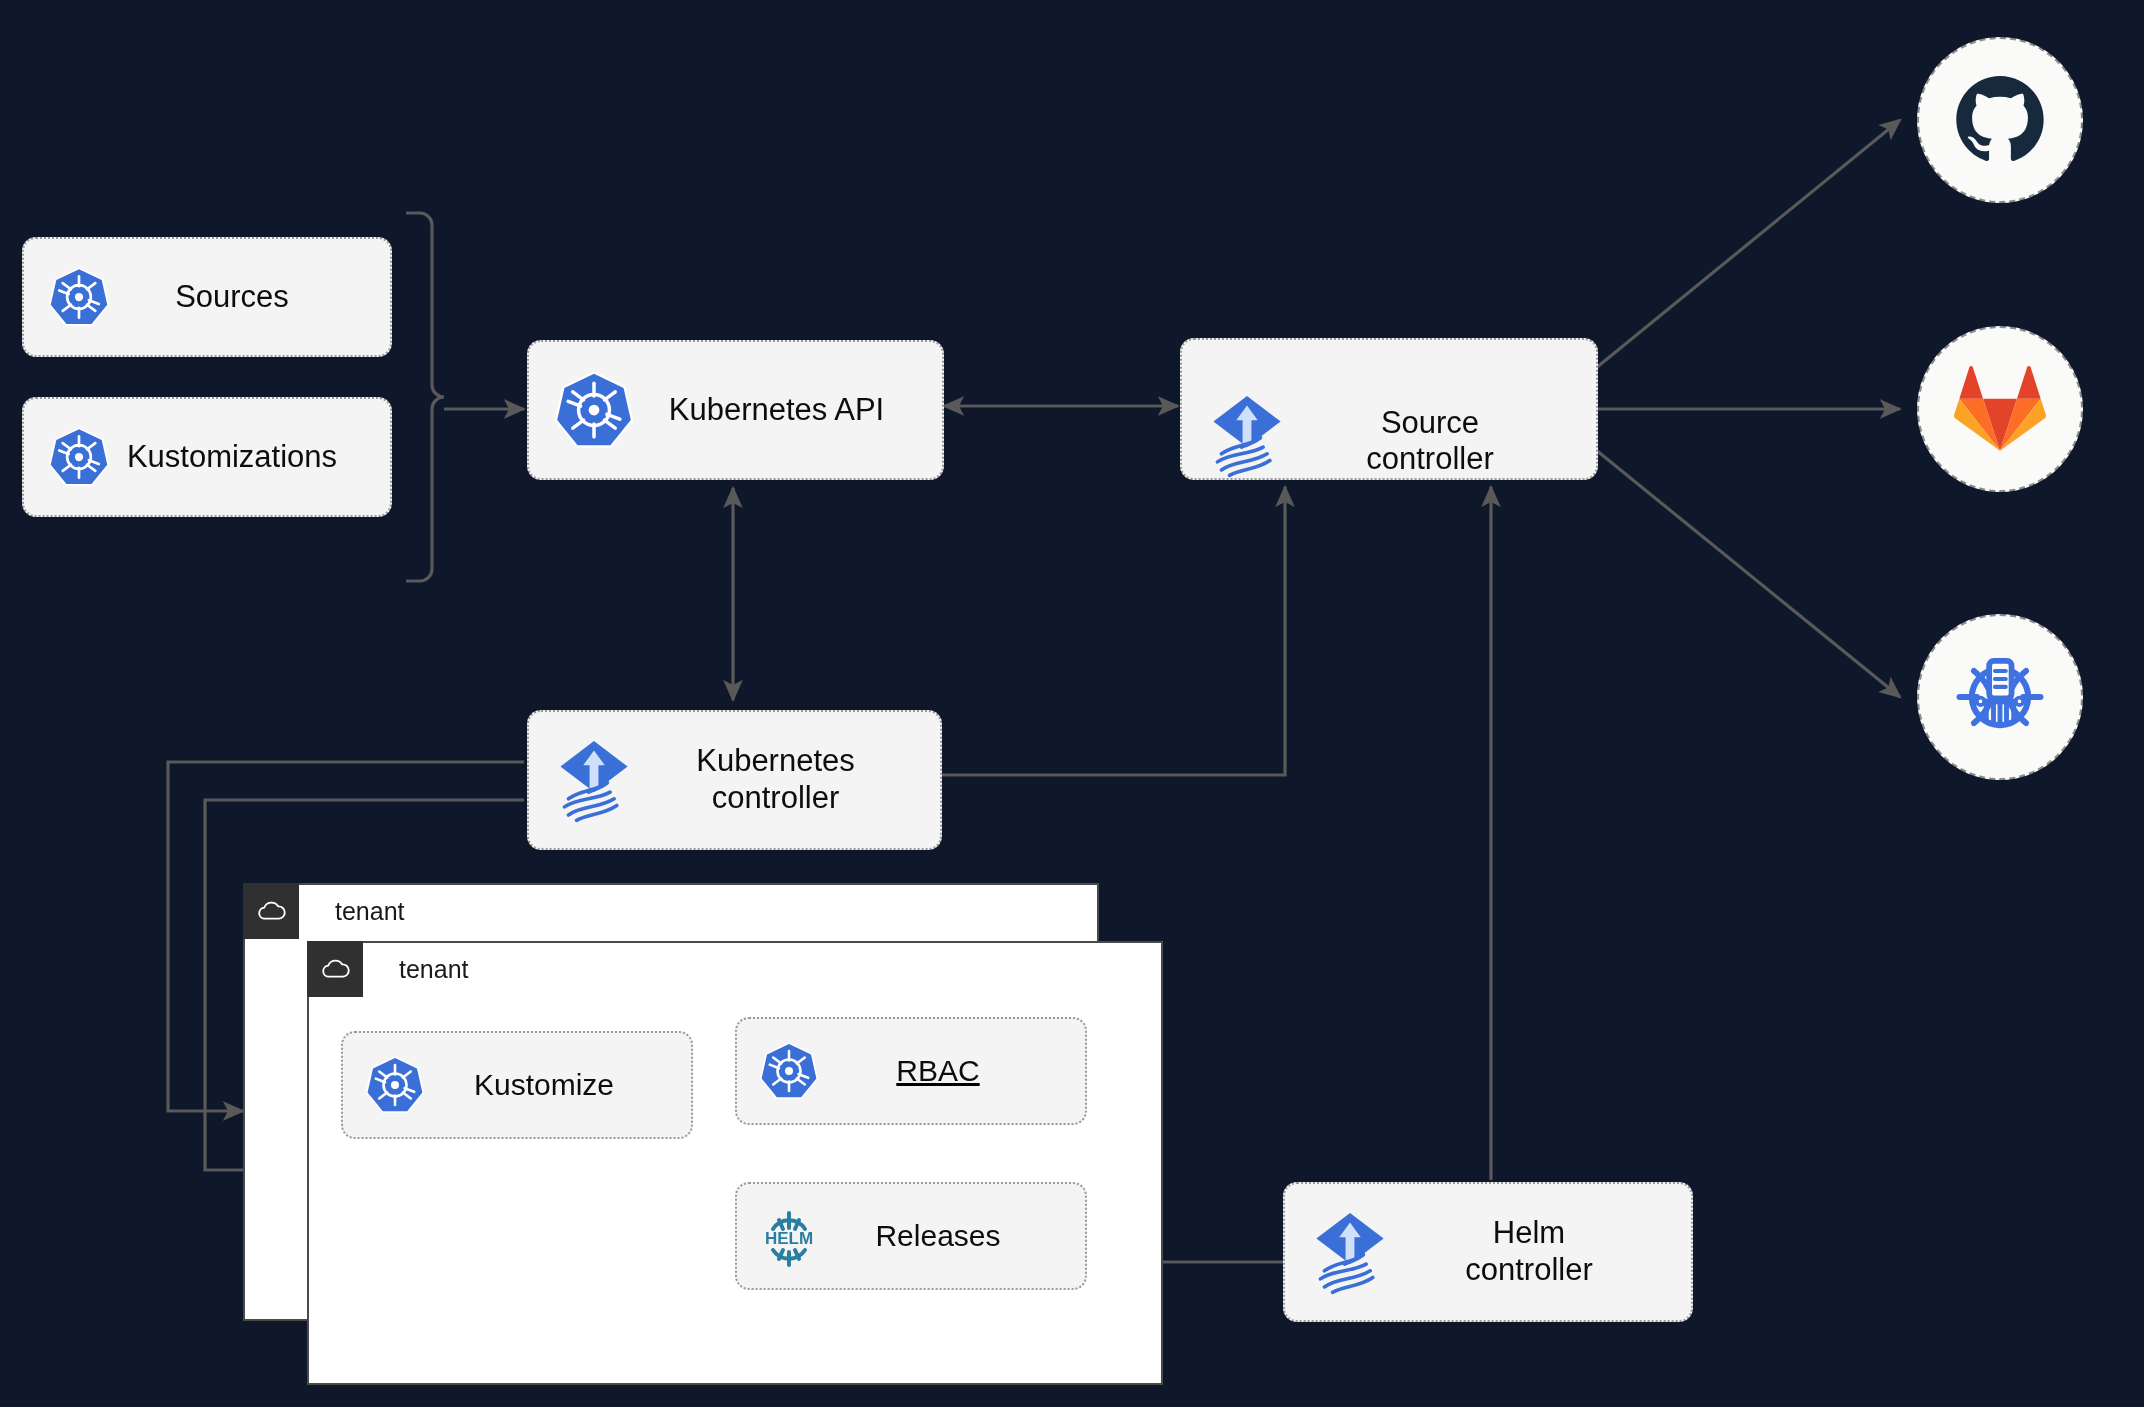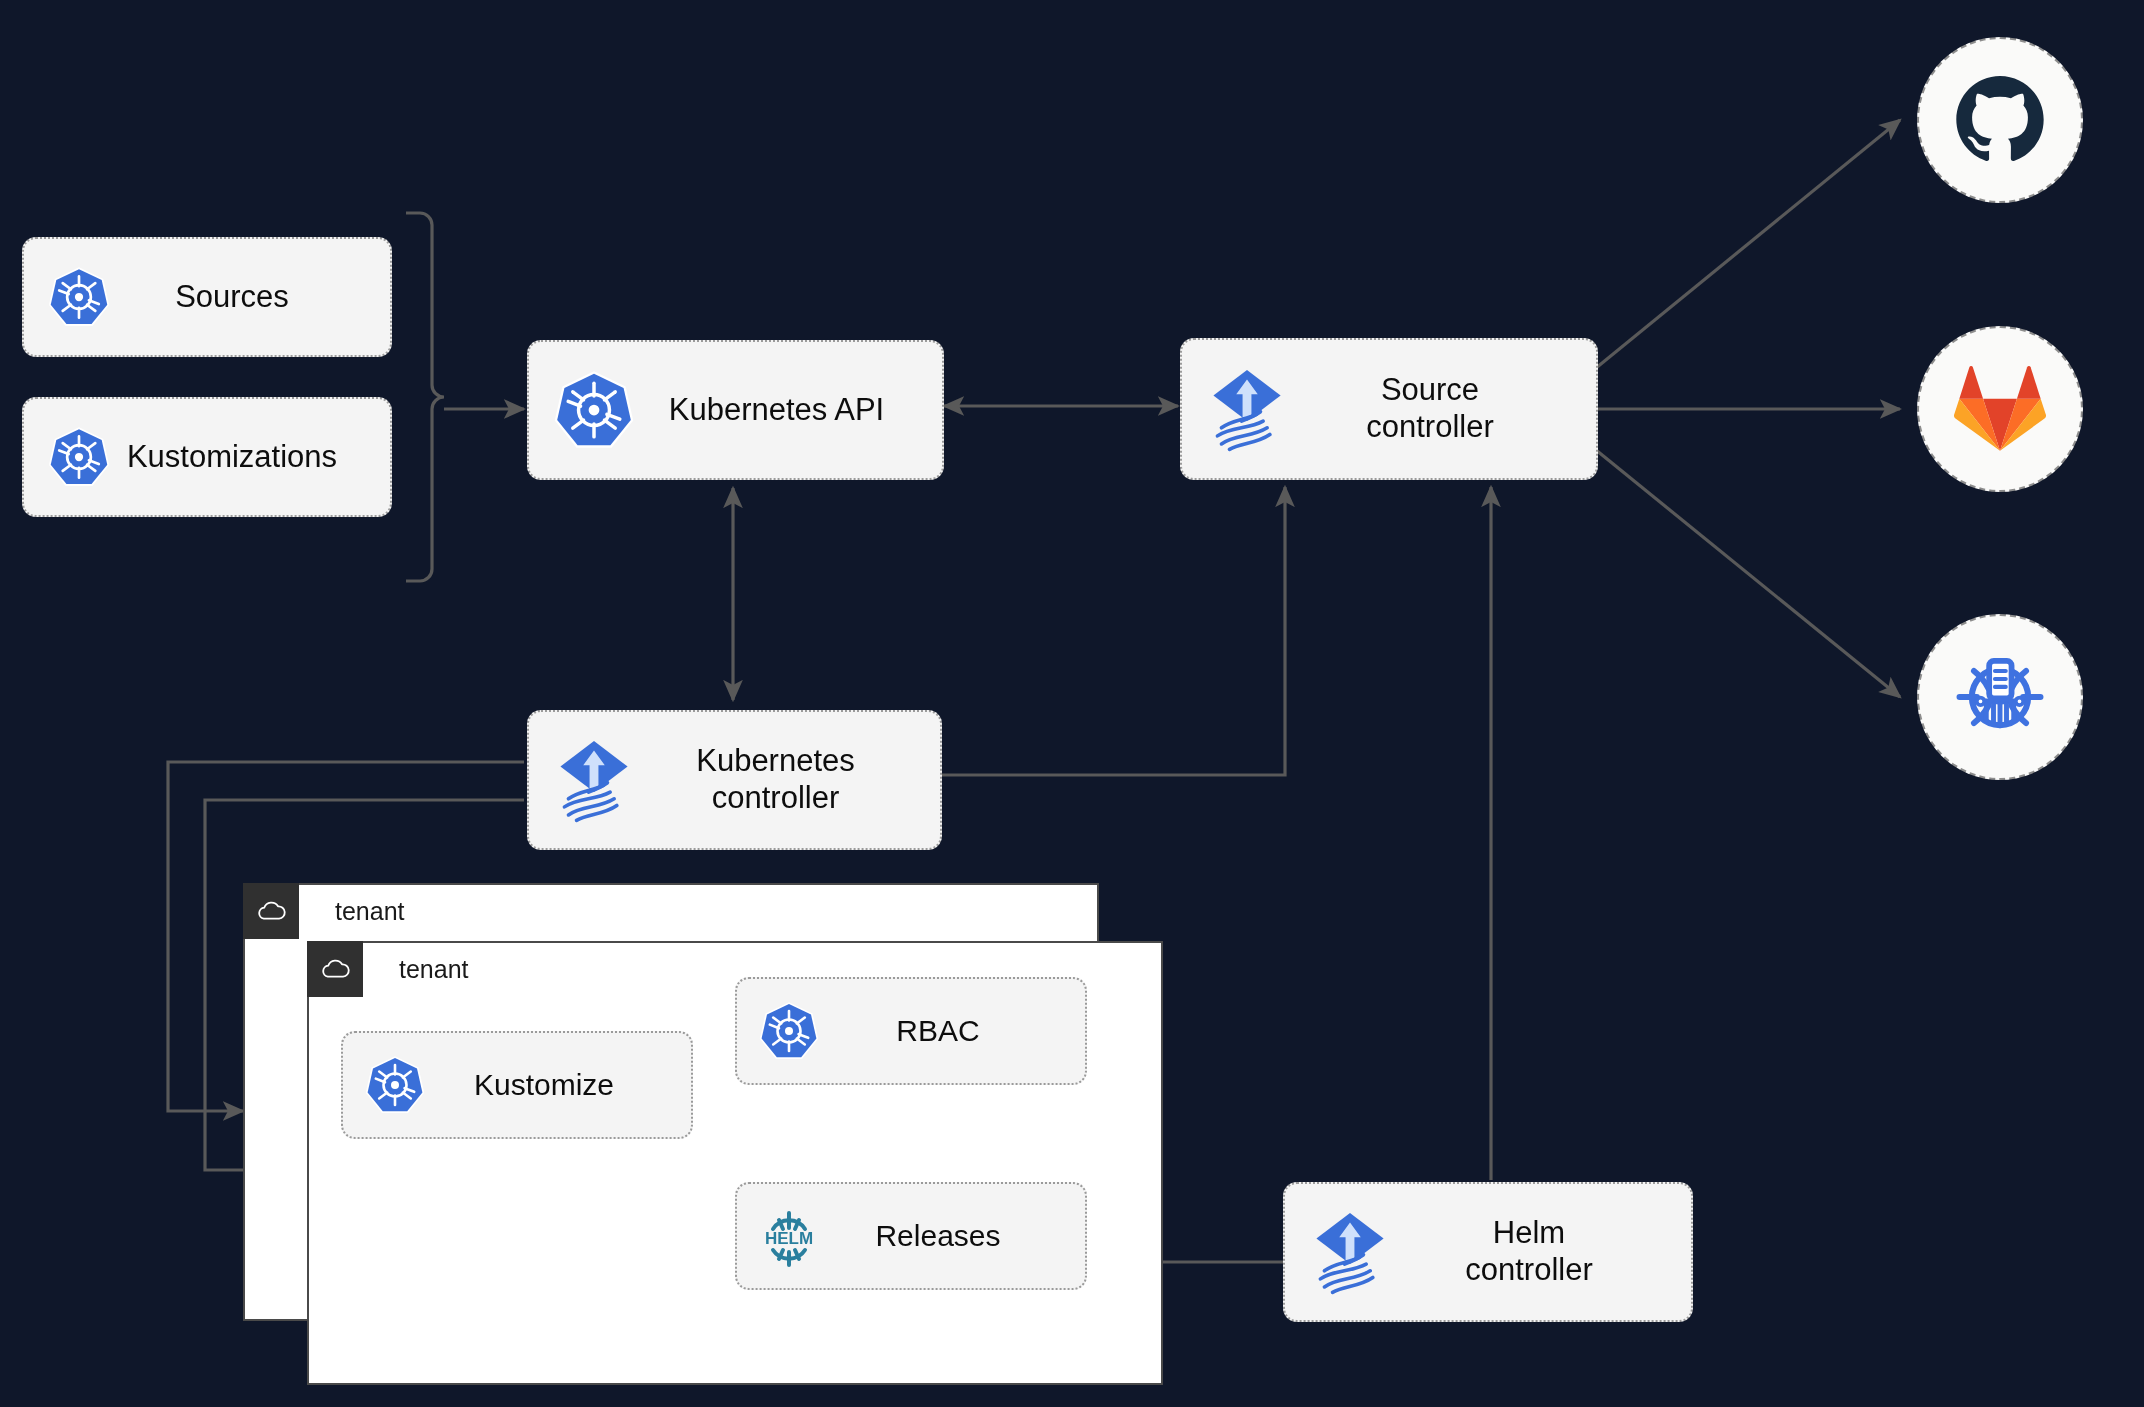--- a/index.html
+++ b/index.html
@@ -210,21 +210,21 @@
             <path d="M39.8 24.5 L47.8 18.5"></path>
           <path d="M47.8 45.5 L39.8 39.5"></path>
             <path d="M24.2 24.5 L16.2 18.5"></path>
         </g>
         <circle cx="32" cy="32" r="4" fill="#fff"></circle>
       </svg>
     </span>
     <span class="lbl">Kustomizations</span>
   </div>
 
-  <div class="node ctrl" style="left:1180px; top:338px; width:418px; height:142px;">
+  <div class="node ctrl" style="left:1180px; top:338px; width:418px; height:142px;align-items:flex-end;">
     <span class="ico">
       <svg viewBox="0 0 64 64" width="100%" height="100%" xmlns="http://www.w3.org/2000/svg">
         <path d="M32 3 L57 22 L32 41 L7 22 Z" fill="#3a6fd8"></path>
         <path d="M32 10 L40 21 H35.3 V38 H28.7 V21 H24 Z" fill="#cfe0fb"></path>
         <g stroke="#3a6fd8" stroke-width="2.7" stroke-linecap="round" fill="none">
           <path d="M13 46 C21 40, 31 40, 39 36"></path>
           <path d="M10 52 C20 45, 33 47, 44 41"></path>
           <path d="M13 58 C23 51, 36 53, 47 46"></path>
           <path d="M19 62 C28 57, 39 58, 49 51"></path>
           <path d="M28 41 C33 39, 38 37, 42 34"></path>
@@ -310,21 +310,21 @@
             <path d="M39.8 24.5 L47.8 18.5"></path>
           <path d="M47.8 45.5 L39.8 39.5"></path>
             <path d="M24.2 24.5 L16.2 18.5"></path>
         </g>
         <circle cx="32" cy="32" r="4" fill="#fff"></circle>
       </svg>
     </span>
     <span class="lbl">Kustomize</span>
   </div>
 
-  <div class="node tchip" style="left:735px; top:977px;">
+  <div class="node tchip" style="left:735px; top:1017px;text-decoration:underline;">
     <span class="ico">
       <svg viewBox="0 0 64 64" width="100%" height="100%" xmlns="http://www.w3.org/2000/svg">
         <path d="M32 3.2 L55.5 14.5 L61.2 39.8 L45 60 L19 60 L2.8 39.8 L8.5 14.5 Z" fill="#fff"></path>
         <path d="M32 5 L54 15.6 L59.4 39.4 L44.2 58.3 L19.8 58.3 L4.6 39.4 L10 15.6 Z" fill="#3a6fd8"></path>
         <g fill="none" stroke="#fff" stroke-width="2.6" stroke-linecap="round">
           <circle cx="32" cy="32" r="11.5"></circle>
           <path d="M32 12 V21.5"></path>
             <path d="M32 42.5 V52"></path>
           <path d="M12.8 25.6 L22 29.2"></path>
             <path d="M41.6 35.2 L51.2 38.8"></path>

